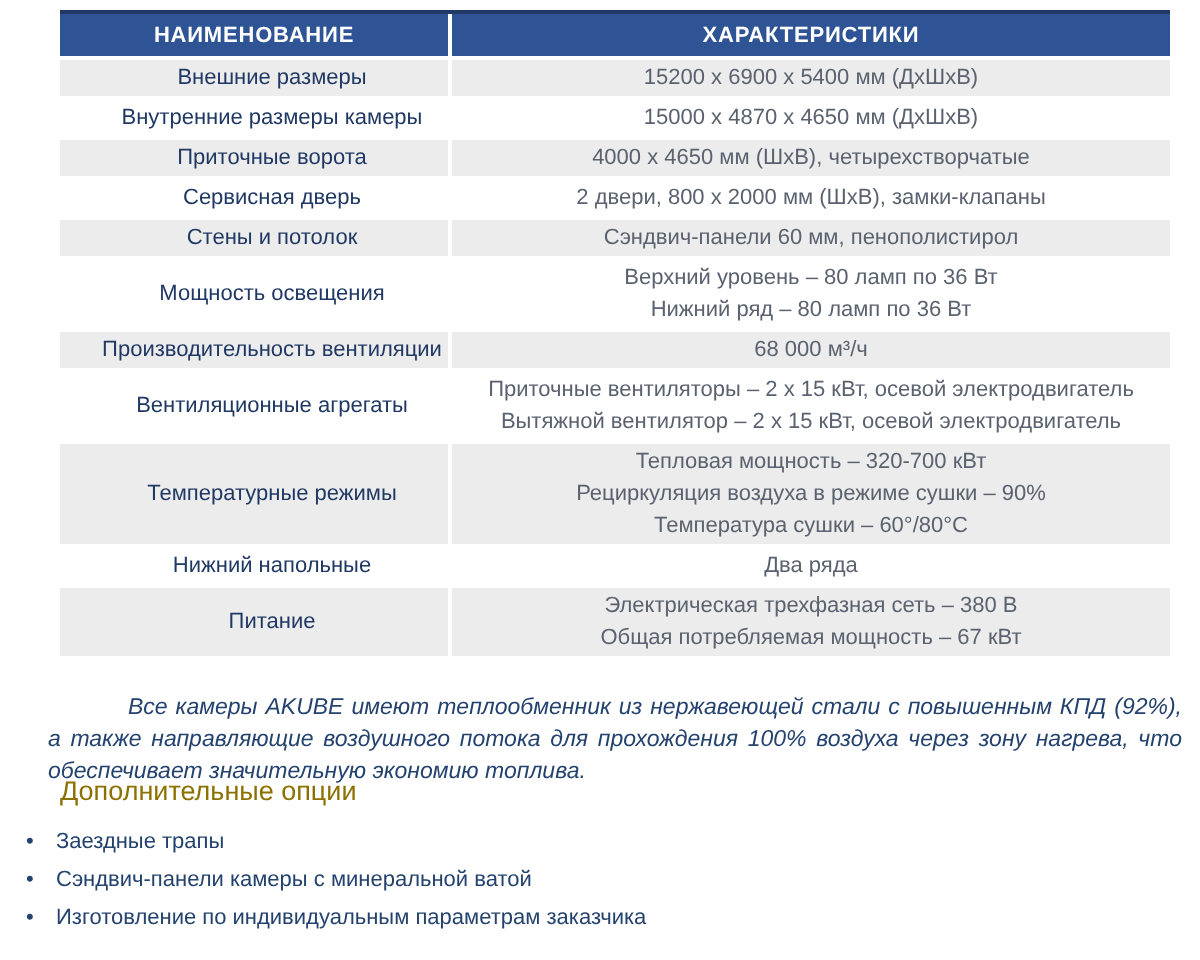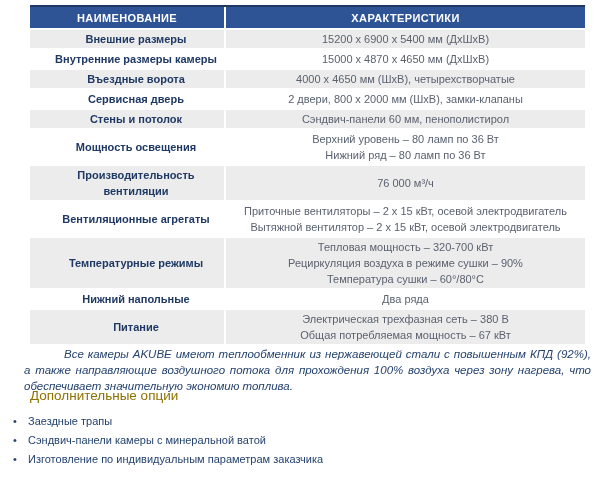--- a/index.html
+++ b/index.html
@@ -10,21 +10,21 @@
   .spec-table { position:absolute; left:30px; top:5px; width:555px; }
   .thead { display:flex; gap:2px; border-top:2px solid #1F3864; margin-bottom:2px; }
   .th { background:#2E5496; color:#ffffff; font-weight:bold; font-size:11px; height:21px;
         display:flex; align-items:center; justify-content:center; letter-spacing:.4px; }
   .col-left  { width:194px; flex:none; }
   .col-right { flex:1; }
   .row { display:flex; gap:2px; margin-bottom:2px; }
   .cell { display:flex; align-items:center; justify-content:center; text-align:center;
           font-size:11px; line-height:16px; padding:1px 3px; box-sizing:border-box; }
   .row.shaded .cell { background:#ECECEC; }
-  .cell.col-left  { color:#1F3864; font-weight:bold;padding-left:21px; }
+  .cell.col-left  { color:#1F3864; font-weight:normal;padding-left:21px; }
   .cell.col-right { color:#5A6270; white-space:pre-line; }
 
   
   .note { position:absolute; left:24px; top:334px; width:567px; font-size:11.5px;
           font-style:italic; color:#24426E; line-height:16px; text-indent:40px; text-align:justify; }
 
   
   .options-title { position:absolute; left:30px; top:388px; font-size:13.5px;
                    font-weight:normal; color:#8D7100; }
   .options-list { position:absolute; left:11px; top:412px; margin:0; padding:0; list-style:none; }
@@ -44,39 +44,39 @@
 
     <div class="row shaded">
       <div class="cell col-left">Внешние размеры</div>
       <div class="cell col-right">15200 х 6900 х 5400 мм (ДхШхВ)</div>
     </div>
     <div class="row">
       <div class="cell col-left">Внутренние размеры камеры</div>
       <div class="cell col-right">15000 х 4870 х 4650 мм (ДхШхВ)</div>
     </div>
     <div class="row shaded">
-      <div class="cell col-left">Въездные ворота</div>
+      <div class="cell col-left">Приточные ворота</div>
       <div class="cell col-right">4000 х 4650 мм (ШхВ), четырехстворчатые</div>
     </div>
     <div class="row">
       <div class="cell col-left">Сервисная дверь</div>
       <div class="cell col-right">2 двери, 800 х 2000 мм (ШхВ), замки-клапаны</div>
     </div>
     <div class="row shaded">
       <div class="cell col-left">Стены и потолок</div>
       <div class="cell col-right">Сэндвич-панели 60 мм, пенополистирол</div>
     </div>
     <div class="row">
       <div class="cell col-left">Мощность освещения</div>
       <div class="cell col-right">Верхний уровень – 80 ламп по 36 Вт
 Нижний ряд – 80 ламп по 36 Вт</div>
     </div>
     <div class="row shaded">
       <div class="cell col-left">Производительность вентиляции</div>
-      <div class="cell col-right">76 000 м³/ч</div>
+      <div class="cell col-right">68 000 м³/ч</div>
     </div>
     <div class="row">
       <div class="cell col-left">Вентиляционные агрегаты</div>
       <div class="cell col-right">Приточные вентиляторы – 2 х 15 кВт, осевой электродвигатель
 Вытяжной вентилятор – 2 х 15 кВт, осевой электродвигатель</div>
     </div>
     <div class="row shaded">
       <div class="cell col-left">Температурные режимы</div>
       <div class="cell col-right">Тепловая мощность – 320-700 кВт
 Рециркуляция воздуха в режиме сушки – 90%

